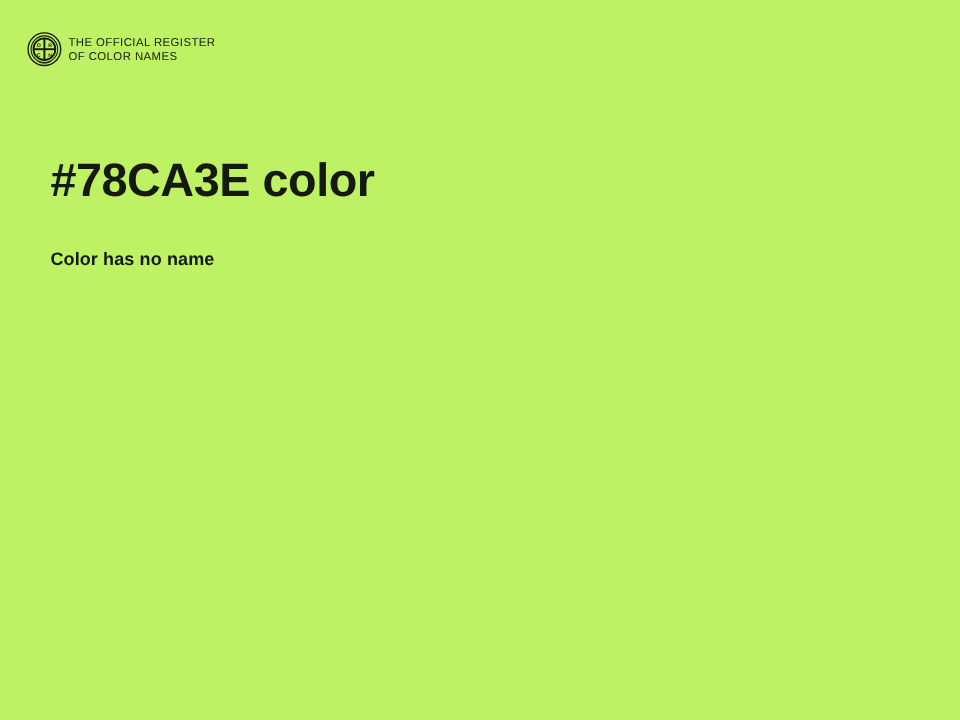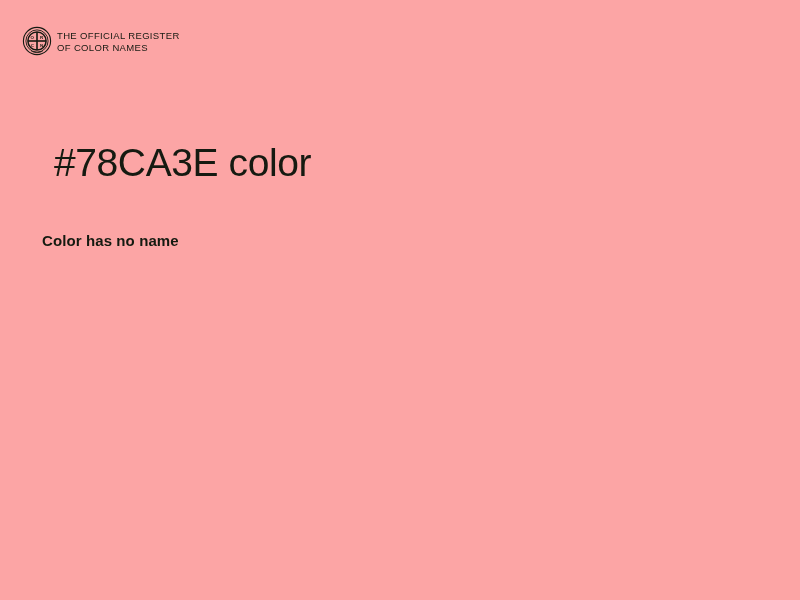--- a/index.html
+++ b/index.html
@@ -55,42 +55,42 @@
   .main {
     position: absolute;
     left: 42px;
     top: 128px;
     width: 700px;
   }
   .color-title {
     font-family: "Liberation Sans", sans-serif;
     font-size: 39px;
     line-height: 46px;
-    font-weight: normal;
+    font-weight: bold;
     letter-spacing: -0.4px;
     color: #151a11;
-    margin: 12px;
+    margin: 0;
     white-space: nowrap;
   }
   .color-subtitle {
     font-family: "Liberation Sans", sans-serif;
     font-size: 15px;
     line-height: 14px;
     font-weight: bold;
     letter-spacing: 0.1px;
     color: #141a10;
     margin: 0;
     padding-top: 36px;
     white-space: nowrap;
   }
 </style>
 </head>
 <body style="background: rgb(120, 202, 62);">
 
-<div class="page" style="background: #fca5a5;">
+<div class="page" style="background: #bef264;">
 
   <div class="brand">
     <span class="brand-emblem">
       <svg viewBox="0 0 30 30" width="30" height="30" xmlns="http://www.w3.org/2000/svg">
         <circle cx="15" cy="15" r="13.6" fill="none" stroke="#161a12" stroke-width="1.1"></circle>
         <circle cx="15" cy="15" r="11.1" fill="none" stroke="#161a12" stroke-width="0.9"></circle>
         <circle cx="15" cy="15" r="9.1" fill="none" stroke="#161a12" stroke-width="1.5"></circle>
         <rect x="14.2" y="6.0" width="1.6" height="18.0" fill="#161a12"></rect>
         <rect x="6.0" y="14.2" width="18.0" height="1.6" fill="#161a12"></rect>
         <text x="10.3" y="13.3" font-family="'Liberation Sans',sans-serif" font-size="4.4" font-weight="bold" fill="#161a12" text-anchor="middle">O</text>

